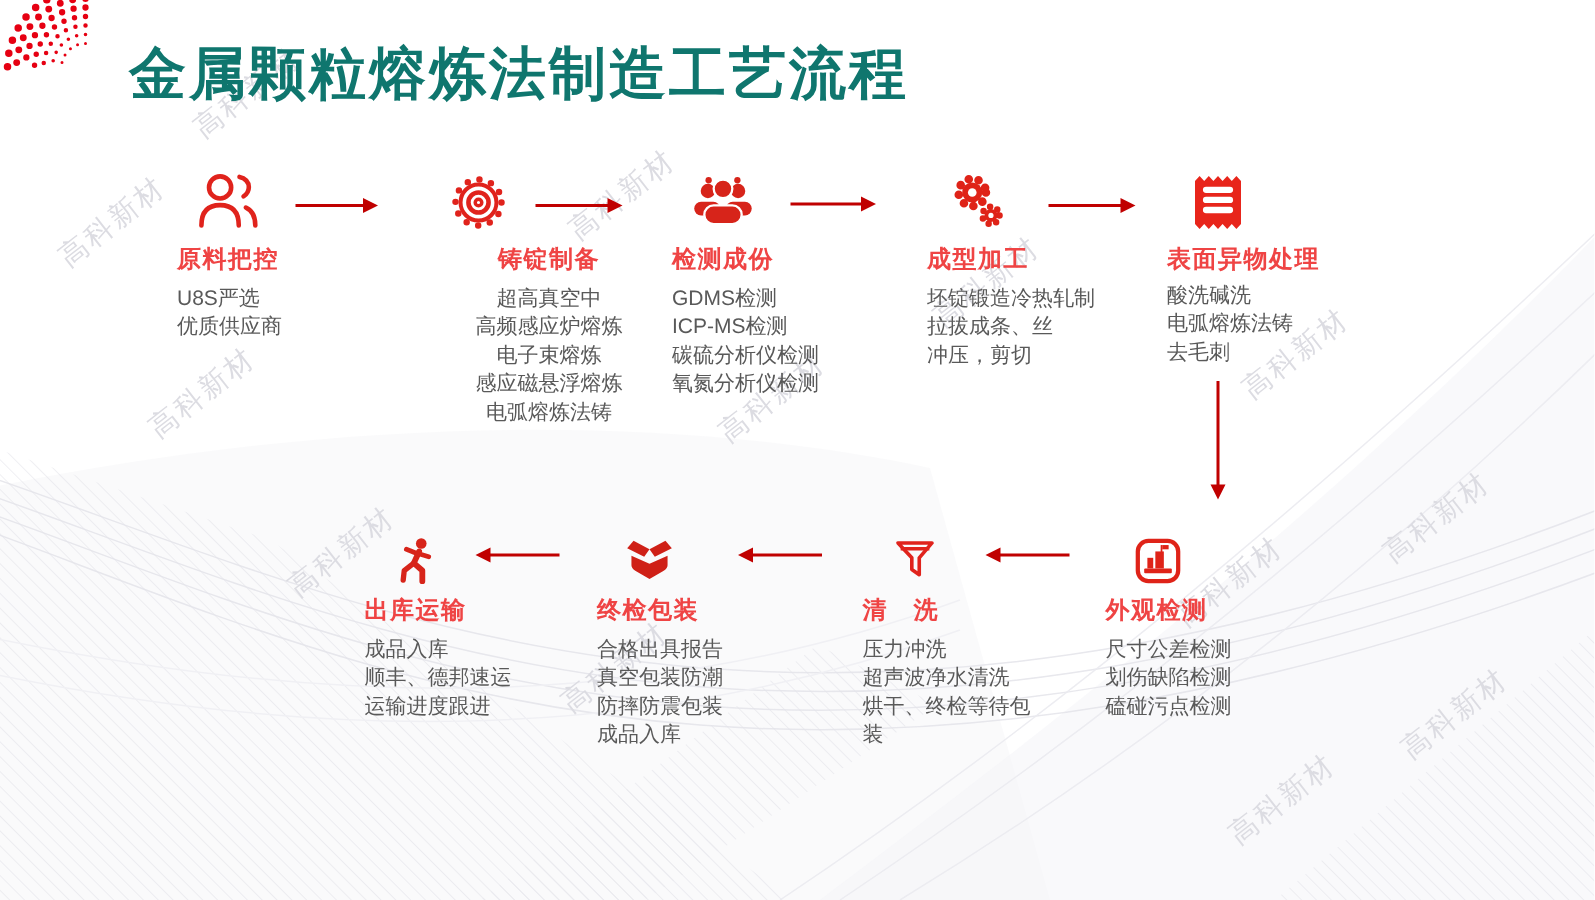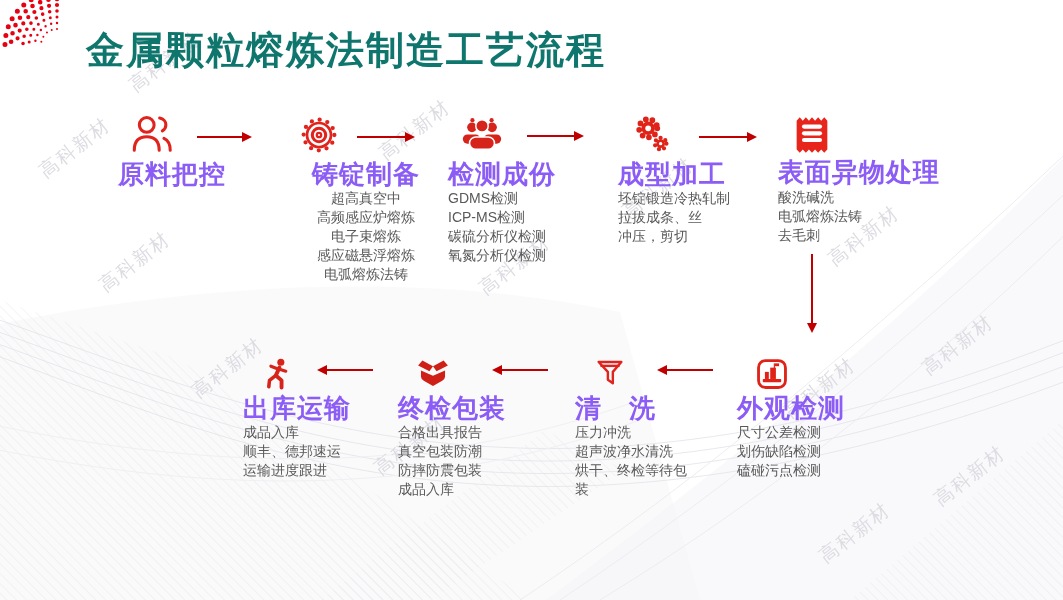--- a/index.html
+++ b/index.html
@@ -12,21 +12,21 @@
       transform:translate(-50%,-50%) rotate(-38deg);white-space:nowrap;user-select:none;}
   
   #page-title{position:absolute;left:70px;top:14px;z-index:2;margin:16px;
       font-family:"Liberation Serif","DejaVu Serif",serif;font-weight:700;
       font-size:38px;line-height:1.1;letter-spacing:2px;color:#0f766e;}
   #title-dots{position:absolute;left:2px;top:0px;z-index:2;}
   
   .step{position:absolute;z-index:2;width:162px;}
   .step .icon{height:46px;width:46px;margin-left:11px;display:flex;align-items:center;justify-content:center;}
   .step.bottom .icon{height:36px;width:36px;margin-left:17px;}
-  .step h3{margin:5px 0 4px 0;font-size:26px;line-height:22px;font-weight:700;color:#8b5cf6;letter-spacing:1px;}
+  .step h3{margin:5px 0 4px 0;font-size:16px;line-height:22px;font-weight:700;color:#ef4444;letter-spacing:1px;}
   .step .items{font-size:14px;line-height:19px;color:#595959;}
   .step .items div{white-space:nowrap;}
   .step.wrapnarrow .items{width:120px;}
   .step.wrapnarrow .items div{white-space:normal;}
   .s1{left:118px;top:112px;} .s2{left:285px;top:112px;text-align:center;} .s3{left:448px;top:112px;}
   .s4{left:618px;top:112px;} .s5{left:778px;top:112px;font-family:Liberation Mono, monospace;}
   .s6{left:737px;top:356px;} .s7{left:575px;top:356px;} .s8{left:398px;top:356px;} .s9{left:243px;top:356px;}
   
   .arrow{position:absolute;z-index:2;background:#c00000;}
   .arrow.h{height:2px;}
@@ -108,20 +108,24 @@
   <div class="step s1">
     <div class="icon">
       <svg width="46" height="46" viewBox="0 0 48 48" fill="none" stroke="#e0231c" stroke-width="3.2" stroke-linecap="round">
         <circle cx="18.5" cy="13.5" r="7.7"></circle>
         <path d="M5.5,40 C5.5,29.5 11,25.8 18.5,25.8 C26,25.8 31.5,29.5 31.5,40"></path>
         <path d="M32,6.2 C36,7 38.5,10 38.5,13.2 C38.5,15.8 37,18.3 34.8,19.7"></path>
         <path d="M36.5,27.5 C41,29.5 43,33.5 43,40"></path>
       </svg>
     </div>
     <h3>原料把控</h3>
+    <div class="items">
+      <div>U8S严选</div>
+      <div>优质供应商</div>
+    </div>
   </div>
 
   <div class="step s2">
     <div class="icon">
       <svg width="46" height="46" viewBox="0 0 48 48" fill="none" stroke="#e0231c">
         <circle cx="24" cy="24" r="16" stroke-width="4.5" stroke-linecap="round" stroke-dasharray="0 8.4"></circle>
         <circle cx="24" cy="24" r="12.5" stroke-width="2.8"></circle>
         <circle cx="24" cy="24" r="7" stroke-width="3.2"></circle>
         <circle cx="24" cy="24" r="2.3" stroke-width="2.4"></circle>
       </svg>

